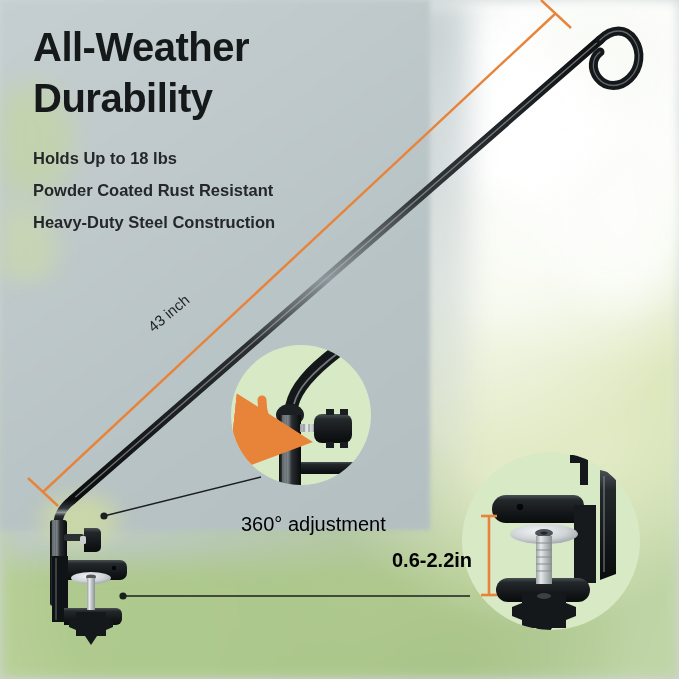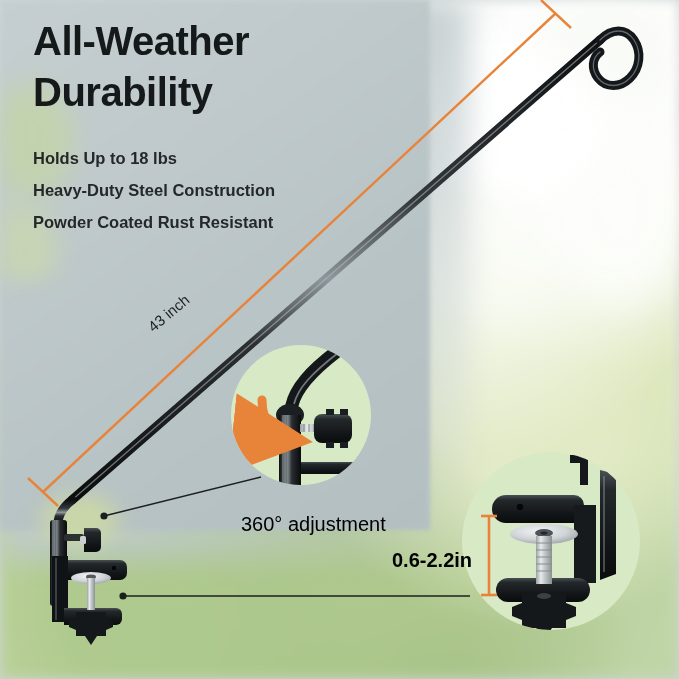--- a/index.html
+++ b/index.html
@@ -58,21 +58,21 @@
     filter:blur(10px);
   }
   .bg-leafhint2{
     position:absolute;left:20px;top:470px;width:180px;height:120px;
     background:radial-gradient(ellipse 60px 40px at 60px 50px, rgba(214,228,150,.6) 0 45%, rgba(214,228,150,0) 82%);
     filter:blur(9px);
   }
 
   
   .headline{
-    position:absolute;left:33px;top:16px;
+    position:absolute;left:33px;top:22px;
     font-size:40px;line-height:51px;font-weight:bold;
     color:#16191a;letter-spacing:-.5px;white-space:pre;
   }
   .features{position:absolute;left:33px;top:142px;font-weight:bold;}
   .feature{
     font-size:16.5px;line-height:32px;color:#25282a;white-space:nowrap;
   }
 
   
   svg.art{position:absolute;left:0;top:0;width:679px;height:679px;overflow:visible;}
@@ -98,22 +98,22 @@
   <div class="bg-panel-soft"></div>
   <div class="bg-panel"></div>
   <div class="bg-leafhint"></div>
   <div class="bg-leafhint2"></div>
 
   <div class="headline">All-Weather
 Durability</div>
 
   <div class="features">
     <div class="feature">Holds Up to 18 lbs</div>
+    <div class="feature">Powder Coated Rust Resistant</div>
     <div class="feature">Heavy-Duty Steel Construction</div>
-    <div class="feature">Powder Coated Rust Resistant</div>
   </div>
 
   <svg class="art" viewBox="0 0 679 679">
     <defs>
       <linearGradient id="rodGrad" x1="0" y1="0" x2="0" y2="1">
         <stop offset="0%" stop-color="#0d0f10"></stop>
         <stop offset="35%" stop-color="#34393c"></stop>
         <stop offset="52%" stop-color="#8e979b"></stop>
         <stop offset="66%" stop-color="#2b2f32"></stop>
         <stop offset="100%" stop-color="#0a0c0d"></stop>

